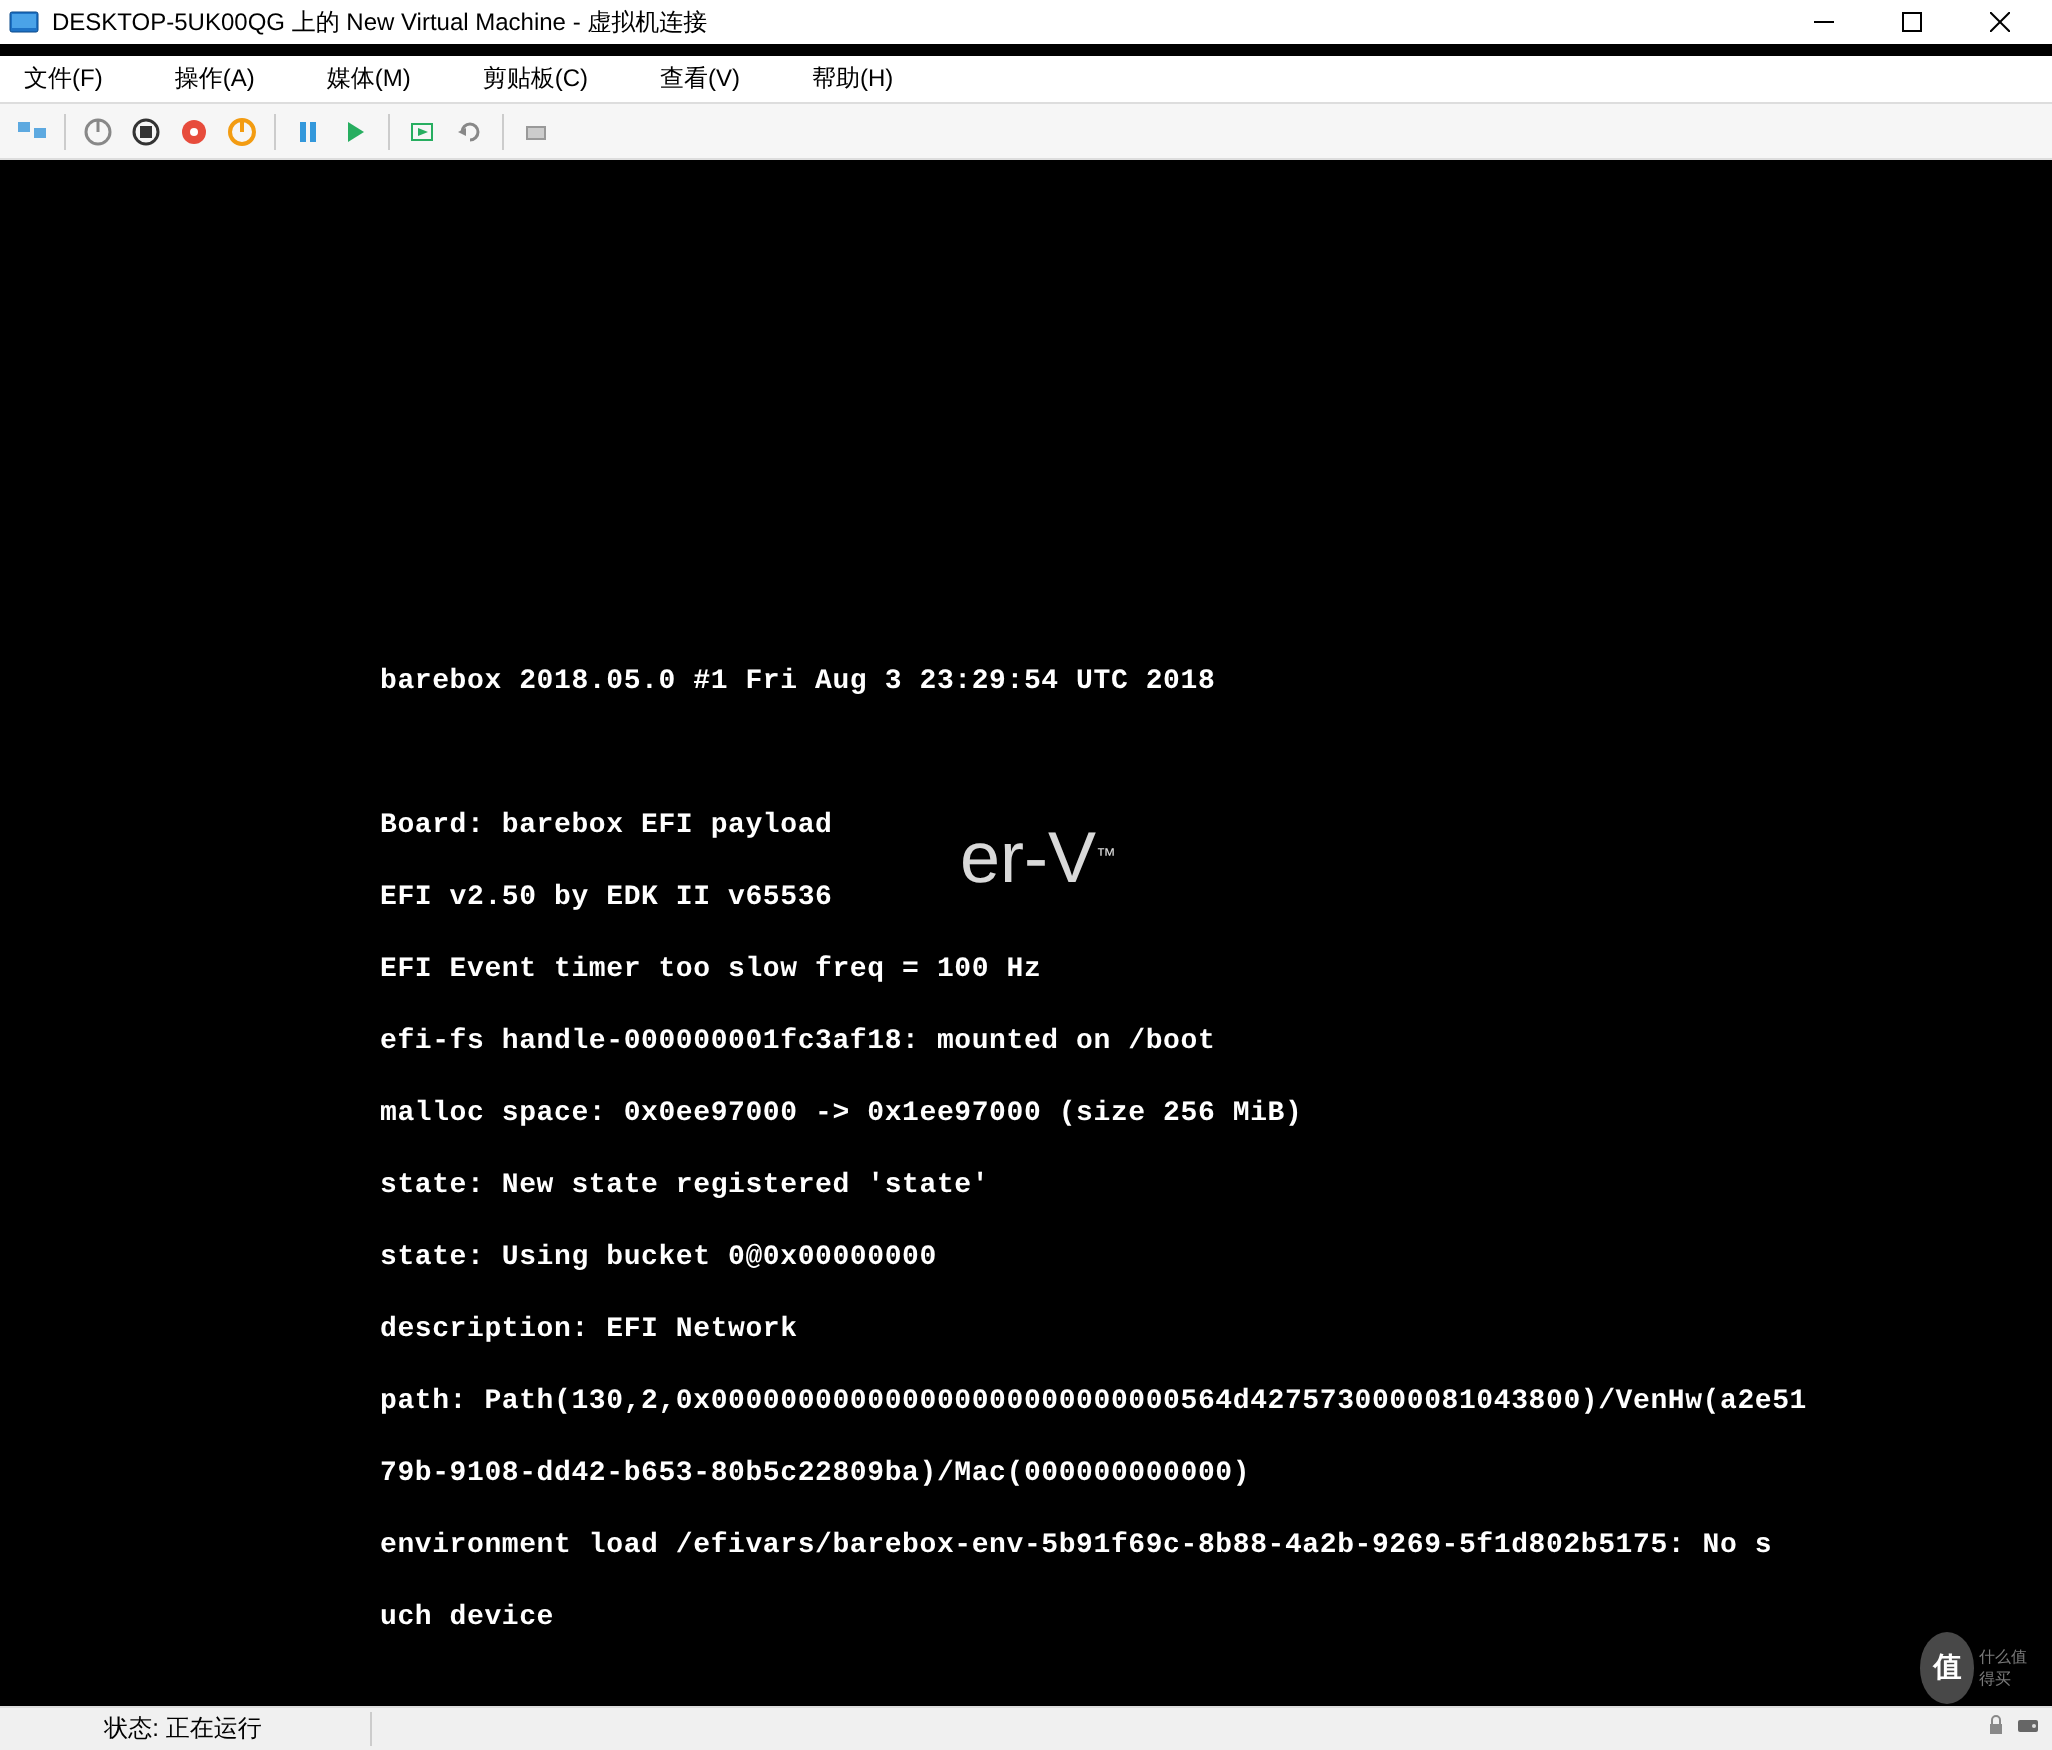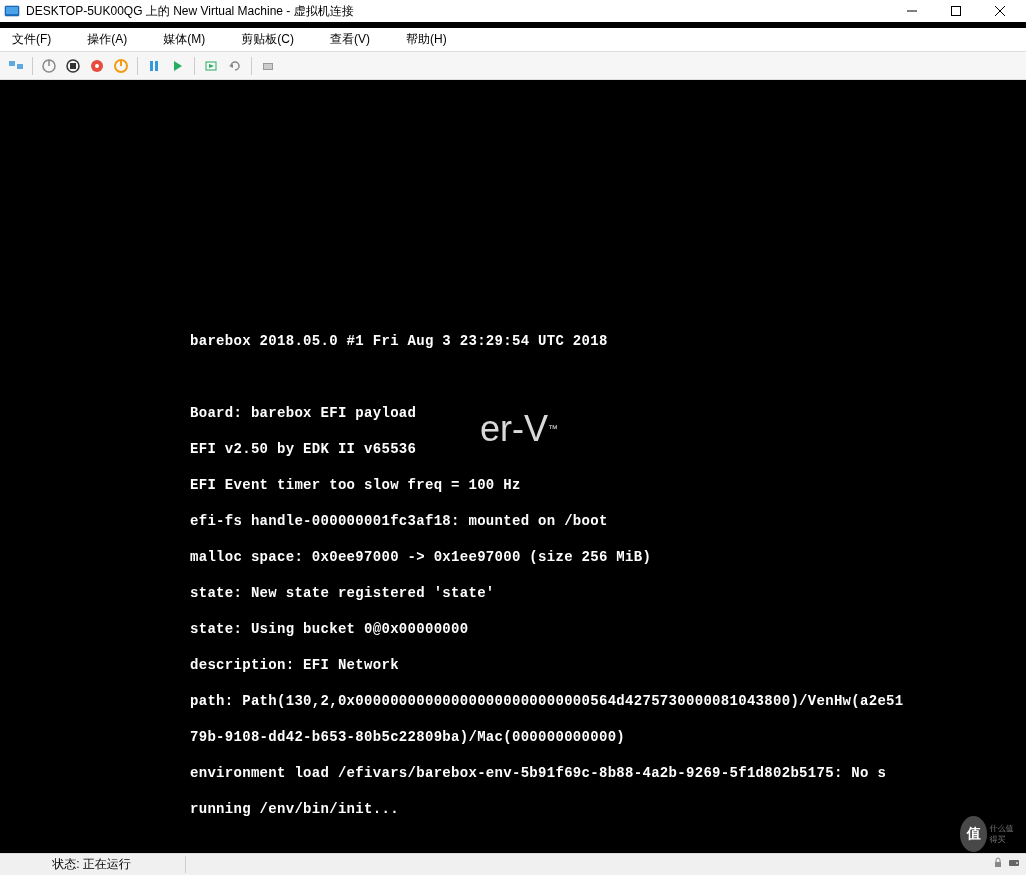--- a/index.html
+++ b/index.html
@@ -287,21 +287,21 @@
 <div class="console-line">EFI v2.50 by EDK II v65536</div>
 <div class="console-line">EFI Event timer too slow freq = 100 Hz</div>
 <div class="console-line">efi-fs handle-000000001fc3af18: mounted on /boot</div>
 <div class="console-line">malloc space: 0x0ee97000 -&gt; 0x1ee97000 (size 256 MiB)</div>
 <div class="console-line">state: New state registered 'state'</div>
 <div class="console-line">state: Using bucket 0@0x00000000</div>
 <div class="console-line">description: EFI Network</div>
 <div class="console-line">path: Path(130,2,0x000000000000000000000000000564d4275730000081043800)/VenHw(a2e51</div>
 <div class="console-line">79b-9108-dd42-b653-80b5c22809ba)/Mac(000000000000)</div>
 <div class="console-line">environment load /efivars/barebox-env-5b91f69c-8b88-4a2b-9269-5f1d802b5175: No s</div>
-<div class="console-line">running /env/bin/init...</div>
+<div class="console-line">uch device</div>
 
 
 
 
 <div class="console-line"></div>
 
 
   </div>
 </div>
 

